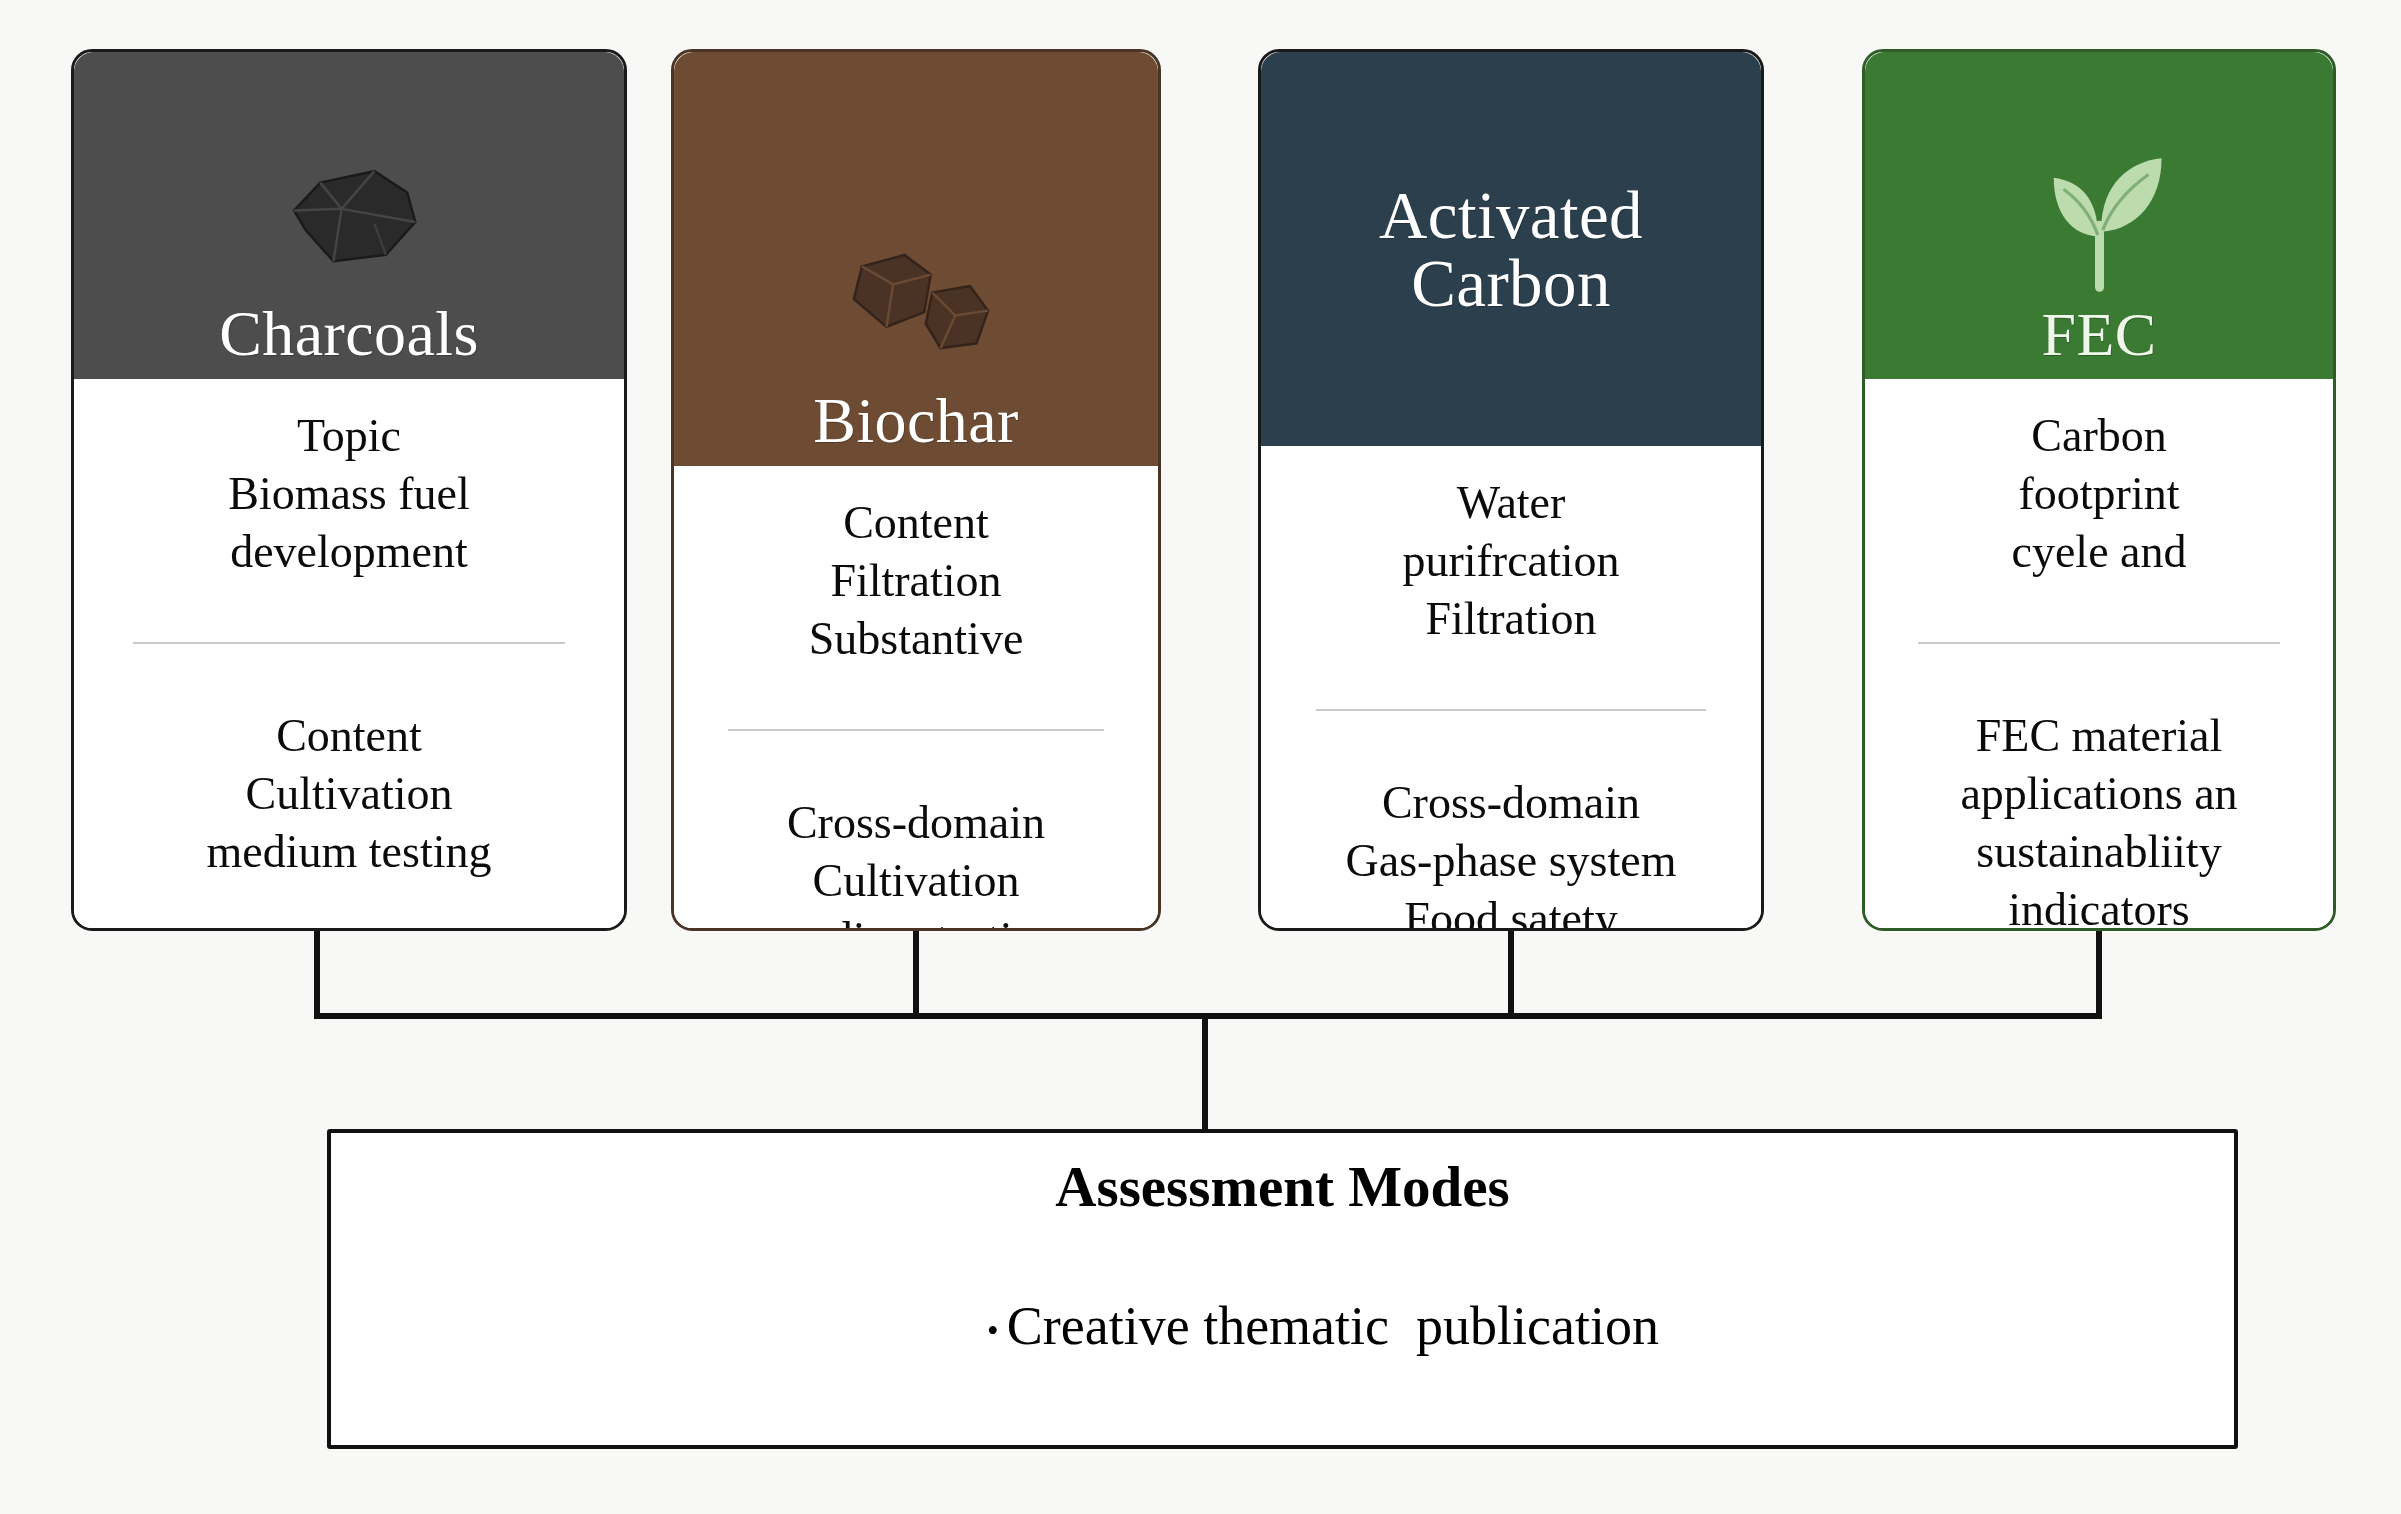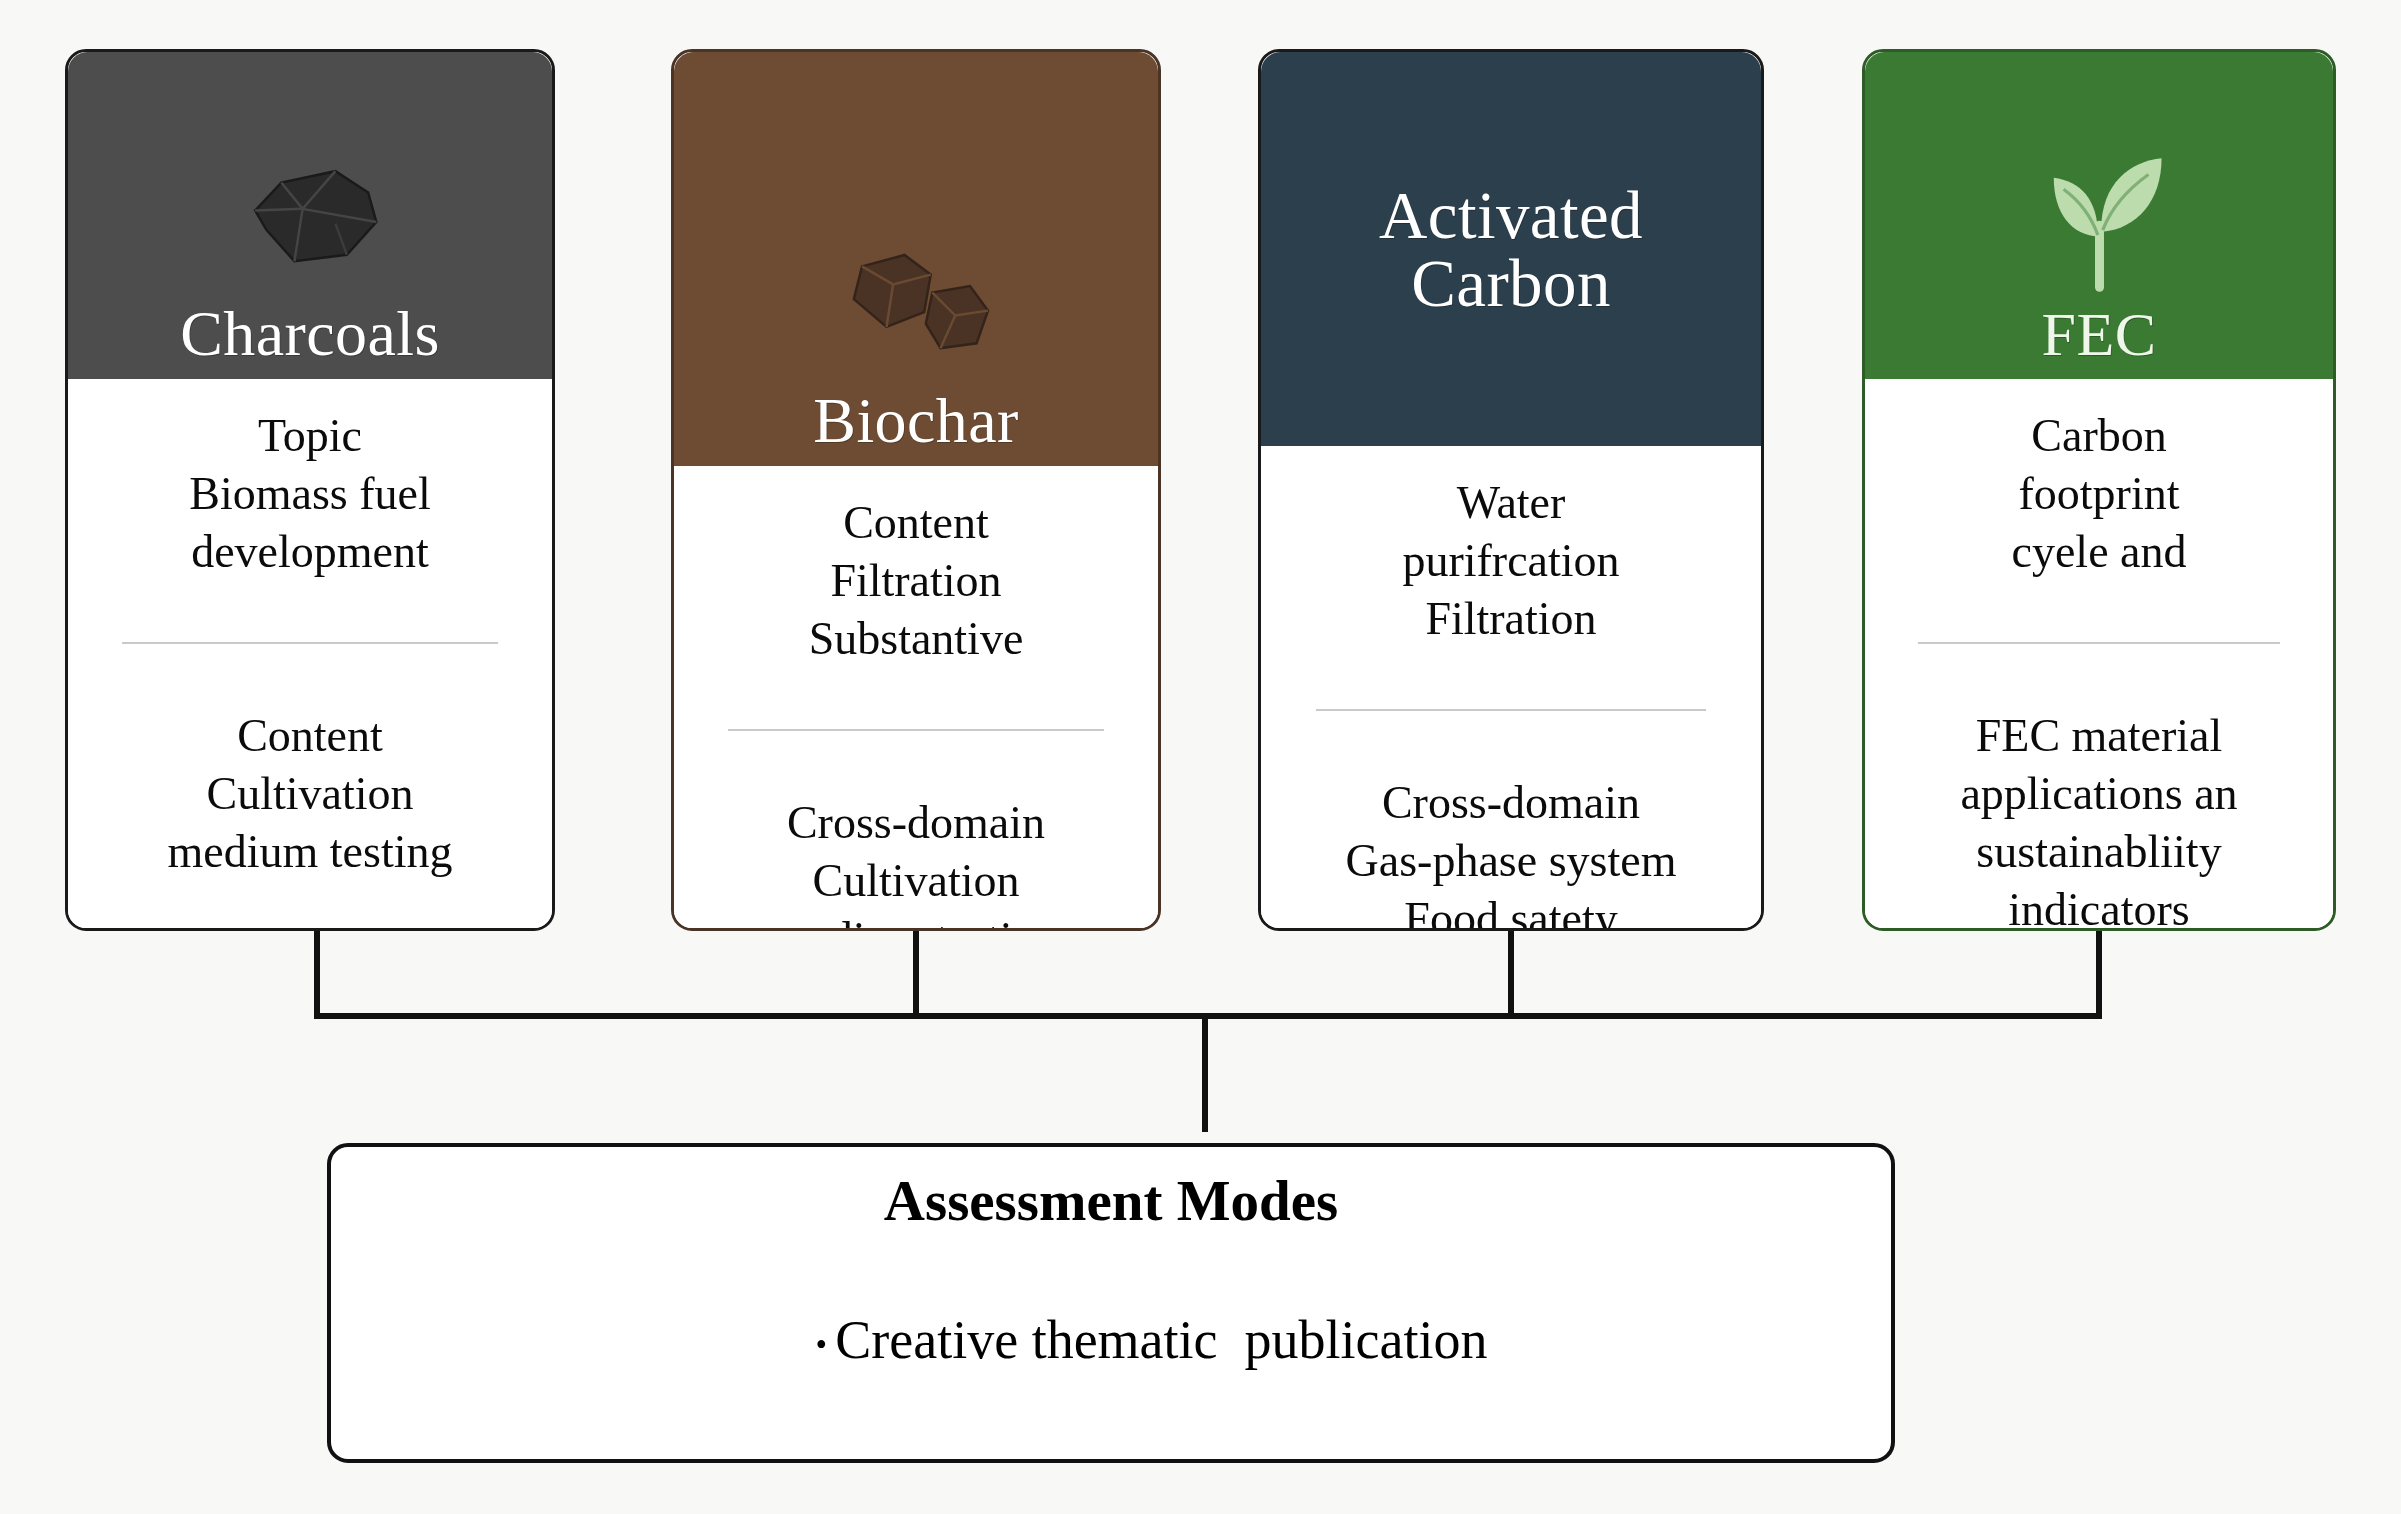--- a/index.html
+++ b/index.html
@@ -77,21 +77,21 @@
   }
   .blk-line { display: block; white-space: nowrap; }
   .divider {
     width: 84%;
     height: 2.5px;
     background: #c9c9c9;
     margin: 21px auto 23px auto;
   }
 
   
-  .card.c1 { left: 65px;  width: 490px; height: 882px; border: 3.3px solid #1a1a1a; }
+  .card.c1 { left: 71px;  width: 556px; height: 882px; border: 3.3px solid #1a1a1a; }
   .card.c2 { left: 671px; width: 490px; height: 882px; border: 3.3px solid #4a3426; }
   .card.c3 { left: 1258px;width: 506px; height: 882px; border: 3.3px solid #1a1a1a; }
   .card.c4 { left: 1862px;width: 474px; height: 882px; border: 3.3px solid #2e5c26; }
 
   .card.c1 .card-head { background: #4d4d4d; height: 327px; }
   .card.c2 .card-head { background: #6d4c33; height: 414px; }
   .card.c3 .card-head { background: #2c3f4d; height: 394px; justify-content:center; }
   .card.c4 .card-head { background: #3a7a32; height: 327px; }
 
   .card.c3 .card-title { font-size: 67px; padding-bottom: 0; }
@@ -106,32 +106,31 @@
   }
 
   
   .conn { position: absolute; background: #111111; }
 
   
   .bottom-box {
     position: absolute;
     left: 327px;
     top: 1129px;
-    width: 1568px;
+    width: 1911px;
     height: 320px;
     border: 4.1px solid #111111;
-    border-radius: 21px;
+    border-radius: 3px;
     background: #ffffff;
     box-sizing: border-box;
     display: flex;
     flex-direction: column;
     align-items: center;
     justify-content: center;
     padding-top: 4.9px;
-    margin-top: 14px;
   }
   .bb-title {
     font-size: 57px;
     font-weight: bold;
     color: #000;
     margin-bottom: 6.5px;
   }
   .bb-line {
     font-size: 54px;
     color: #000;

